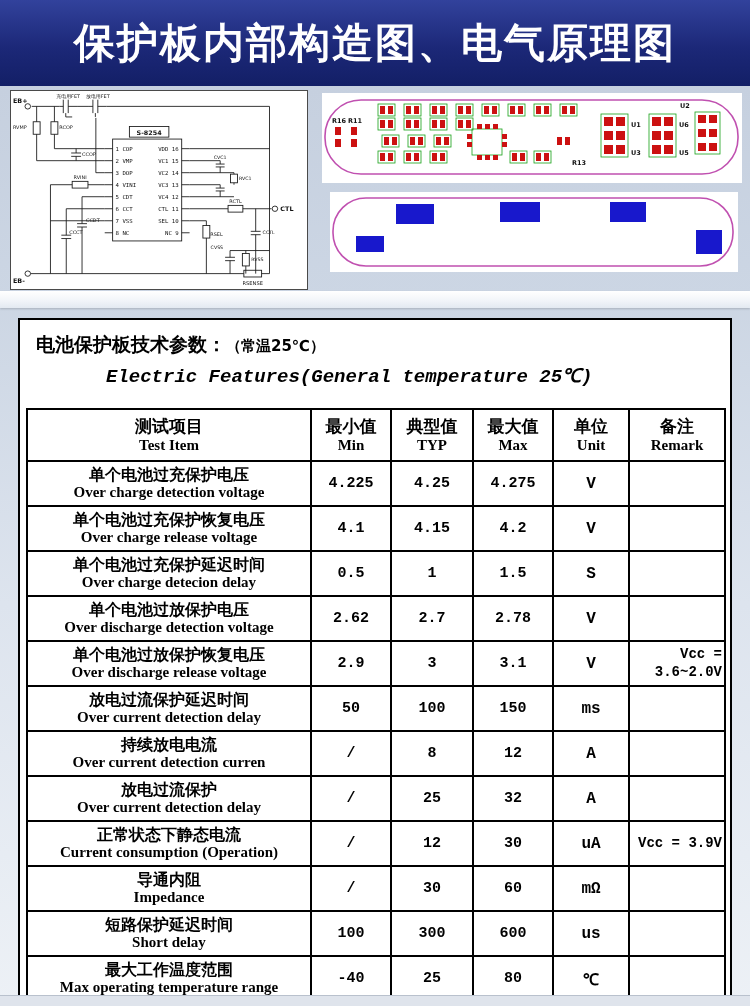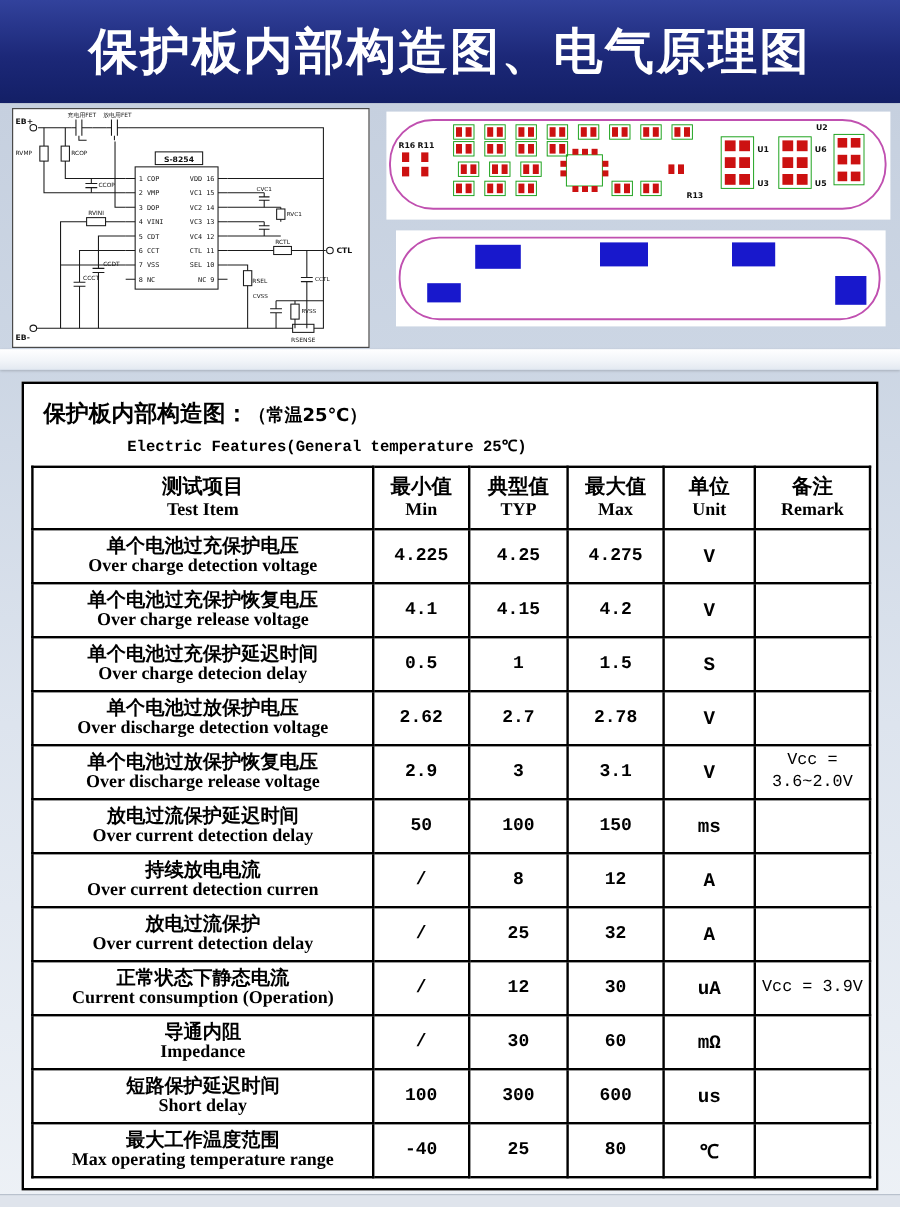--- a/index.html
+++ b/index.html
@@ -27,34 +27,34 @@
              background:linear-gradient(180deg,#ffffff 0%,#f2f5f9 55%,#e3e9f1 100%);
              box-shadow:0 1px 2px rgba(0,0,0,.18); }
   svg text { stroke:none; fill:#111; }
 
   
   .spec-panel { position:absolute; left:18px; top:318px; width:714px;
                 background:#ffffff; border:2px solid #000; padding:10px 6px 8px 6px; }
   .spec-title { font-size:19px; font-weight:700; color:#000; padding:2px 0 2px 10px; }
   .spec-title .note { font-size:15px;margin-top:46px; }
   .spec-subtitle { font-family:"Liberation Mono","DejaVu Sans Mono",monospace;
-                   font-weight:700; font-size:13px; padding:2px 0 8px 80px; }
+                   font-weight:700; font-size:19px; padding:2px 0 20px 80px;font-style:italic; }
   table.spec { width:100%; border-collapse:collapse; table-layout:fixed; }
   .spec th, .spec td { border:2px solid #000; text-align:center; vertical-align:middle; padding:1px 2px; }
   .spec th { height:52px;border-radius:11px; }
   .spec td { height:45px; }
   .spec .cn { font-size:16px; font-weight:700; line-height:1.2; }
   .spec th .cn { font-size:17px; }
   .spec .en { font-family:Liberation Serif, serif;
               font-size:15px; font-weight:700; line-height:1.15; }
   .spec td.c-num, .spec td.c-unit { font-family:"Liberation Mono","DejaVu Sans Mono",monospace;
               font-size:15px; font-weight:700; }
   .spec td.c-unit { font-size:16px; }
   .spec td.c-remark { font-family:"Liberation Mono","DejaVu Sans Mono",monospace;
-              font-size:14px; font-weight:400; line-height:1.25; }
+              font-size:14px; font-weight:700; line-height:1.25;text-align:right; }
 
   .page-bottom { position:absolute; left:0; top:995px; width:750px; height:11px;
                  background:#dfe4ec; border-top:1px solid #b9c1cd; }
 </style>
 </head>
 <body>
 
 <div class="page">
 
   <header class="banner">
@@ -283,21 +283,21 @@
         <rect x="366" y="38" width="26" height="24"></rect>
         <rect x="26" y="44" width="28" height="16"></rect>
       </g>
     </svg>
   </div>
 
   <div class="divider"></div>
 
   <section class="spec-panel">
     <div class="spec-title">
-      <span>保护板内部构造图：</span><span class="note">（常温25℃）</span>
+      <span>电池保护板技术参数：</span><span class="note">（常温25℃）</span>
     </div>
     <div class="spec-subtitle">Electric Features(General temperature  25℃)</div>
 
     <table class="spec">
       <colgroup>
         <col style="width:284px">
           <col style="width:80px">
           <col style="width:82px">
           <col style="width:80px">
           <col style="width:76px">

